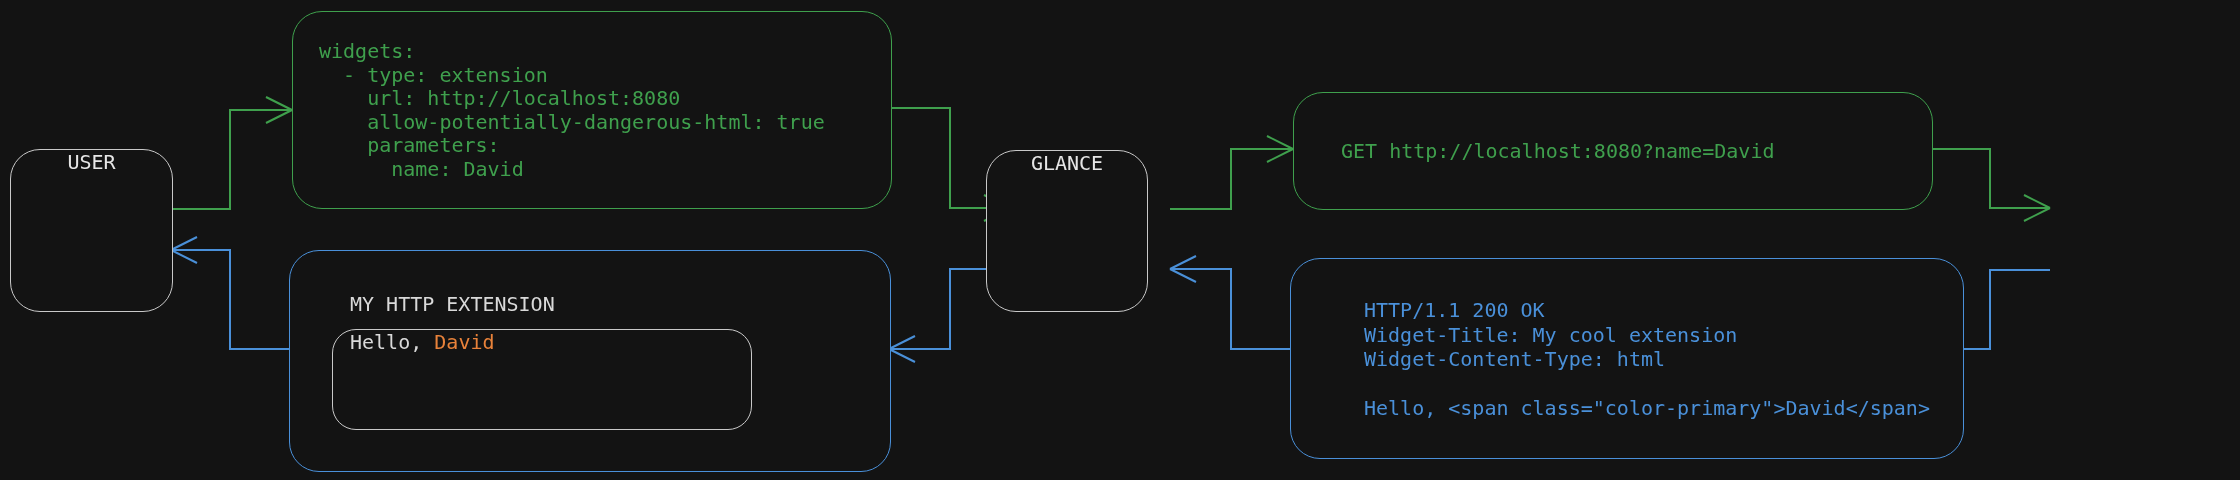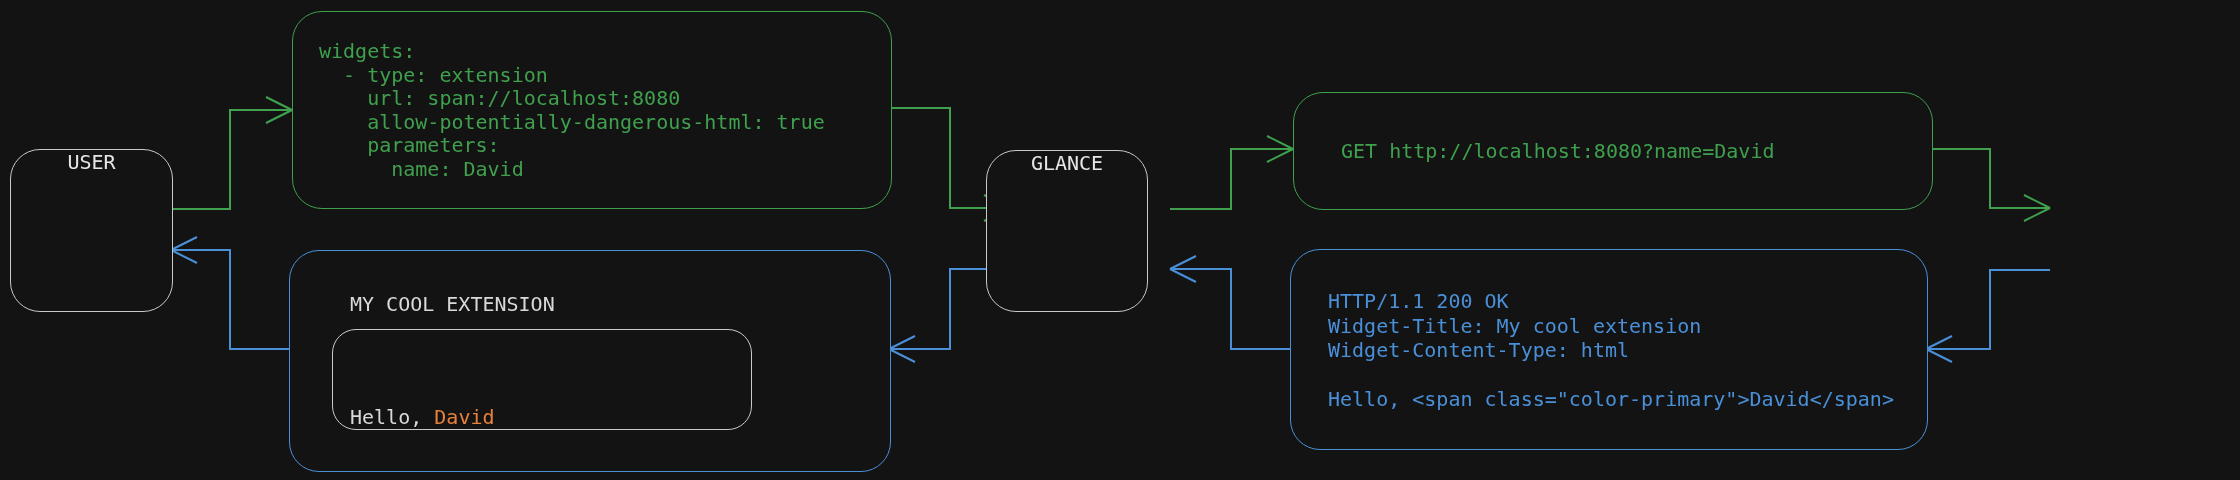--- a/index.html
+++ b/index.html
@@ -65,21 +65,21 @@
     display: flex;
     align-items: center;
   }
   #request-box .code-line {
     padding-left: 47px;
     font-size: 20px;
     color: #3fa04d;
     white-space: pre;
   }
 
-  #response-box { left: 1290px; top: 249px; width: 636px; height: 199px; }
+  #response-box { left: 1290px; top: 258px; width: 636px; height: 199px; padding-left: 36px; }
   #response-box pre {
     margin: 0;
     padding: 39px 0 0 37px;
     font-size: 20px;
     line-height: 24.5px;
     color: #4a90d9;
     font-family: inherit;
   }
 
   #widget-box { left: 289px; top: 250px; width: 600px; height: 220px; }
@@ -93,21 +93,21 @@
   }
   #widget-inner-box {
     position: absolute;
     left: 42px;
     top: 78px;
     width: 418px;
     height: 99px;
     border: 1.5px solid #c9c9c9;
     border-radius: 24px;
     display: flex;
-    align-items: flex-end;
+    align-items: flex-start;
   }
   #widget-inner-box .greeting {
     padding-left: 17px;
     font-size: 20px;
     color: #d9d9d9;
     white-space: pre;
   }
   #widget-inner-box .greeting .name {
     color: #e8823a;
   }
@@ -133,38 +133,38 @@
   <div class="node" id="node-user">
     <span>USER</span>
   </div>
   <div class="node" id="node-glance">
     <span>GLANCE</span>
   </div>
 
   <div class="flow-box green-border" id="config-box">
     <pre>widgets:
   - type: extension
-    url: span://localhost:8080
+    url: http://localhost:8080
     allow-potentially-dangerous-html: true
     parameters:
       name: David</pre>
   </div>
 
   <div class="flow-box green-border" id="request-box">
     <div class="code-line">GET http://localhost:8080?name=David</div>
   </div>
 
   <div class="flow-box blue-border" id="response-box">
     <pre>HTTP/1.1 200 OK
 Widget-Title: My cool extension
 Widget-Content-Type: html
 
 Hello, &lt;span class="color-primary"&gt;David&lt;/span&gt;</pre>
   </div>
 
   <div class="flow-box blue-border" id="widget-box">
-    <div class="widget-title">MY COOL EXTENSION</div>
+    <div class="widget-title">MY HTTP EXTENSION</div>
     <div id="widget-inner-box">
       <div class="greeting"><span>Hello, </span><span class="name">David</span></div>
     </div>
   </div>
 
 </div>
 
 </body></html>

